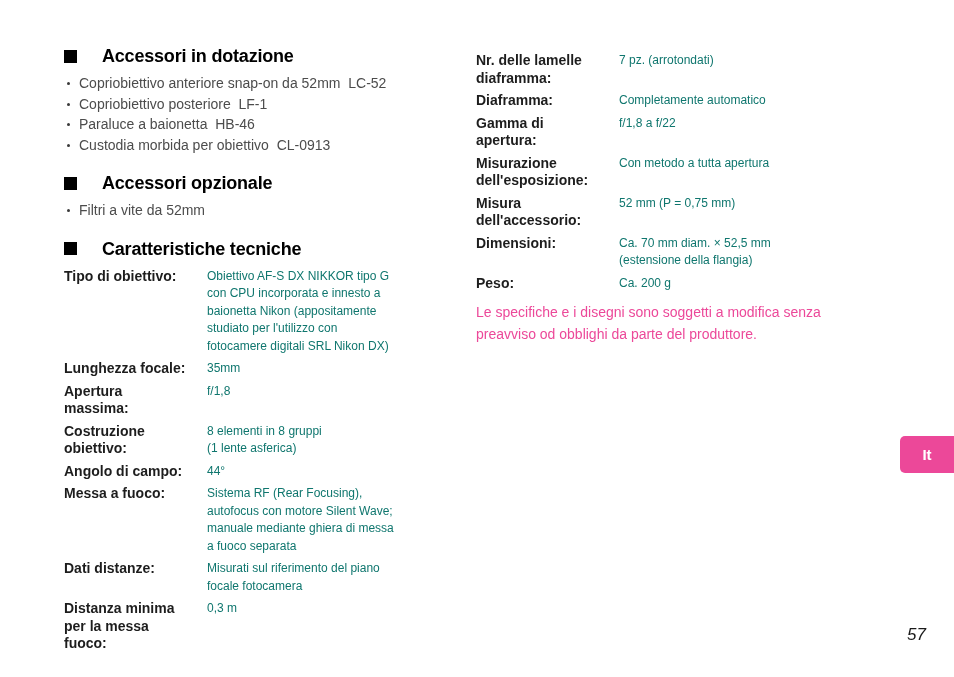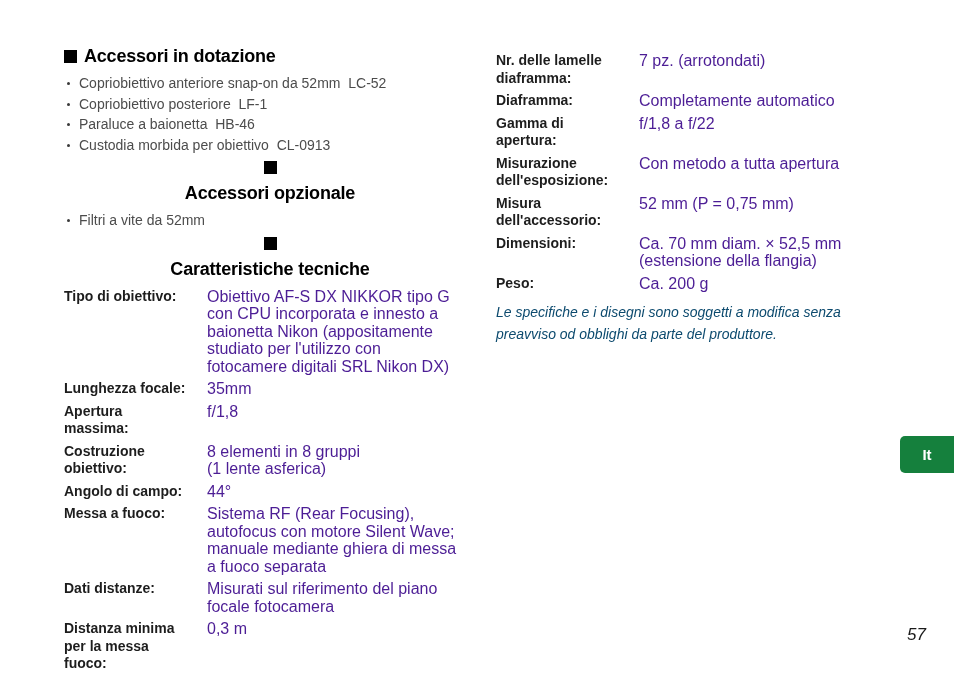--- a/index.html
+++ b/index.html
@@ -3,46 +3,46 @@
 <meta charset="utf-8">
 <style>
   html,body{margin:0;padding:0;}
   body{
     width:954px;height:677px;position:relative;background:#ffffff;overflow:hidden;
     font-family:"Liberation Sans","DejaVu Sans",sans-serif;
     -webkit-font-smoothing:antialiased;
   }
   .col{position:absolute;}
   .col-left{left:64px;top:44px;width:412px;}
-  .col-right{left:496px;top:52px;width:424px;}
+  .col-right{left:476px;top:52px;width:424px;}
   .sec-heading{
-    display:flex;align-items:center;gap:7px;
+    display:flex;align-items:center;gap:25px;
     font-size:18px;font-weight:700;color:#000;letter-spacing:-0.2px;
     line-height:24px;margin:0 0 5px 0;text-align:right;
   }
-  .sec-heading.mt{margin-top:6px;flex-direction:column;}
+  .sec-heading.mt{margin-top:16px;}
   .sq{width:13px;height:13px;background:#000;flex:0 0 auto;}
   .bullets{margin:0 0 0 0;padding:0;list-style:none;}
   .bullet-item{display:flex;line-height:20.5px;font-size:14px;color:#4c4c4c;}
   .dot{width:3px;height:3px;border-radius:50%;background:#3a3a3a;flex:0 0 auto;margin:9px 9px 0 3px;}
   .btext{white-space:pre-wrap;}
   .spec-table{margin-top:7px;}
   .spec-row{display:grid;grid-template-columns:143px 1fr;margin-bottom:5px;}
   .spec-label{
     font-weight:700;color:#1d1d1d;font-size:14px;line-height:17.5px;
     white-space:pre-wrap;padding-right:6px;
   }
-  .spec-value{color:#4c1d95;font-size:16px;line-height:17.5px;white-space:pre-wrap;}
+  .spec-value{color:#0f766e;font-size:12px;line-height:17.5px;white-space:pre-wrap;}
   .note{
-    margin-top:10px;font-style:italic;font-size:14px;line-height:21.5px;
-    color:#0c4a6e;white-space:pre-wrap;
+    margin-top:10px;font-size:14px;line-height:21.5px;
+    color:#ec4899;white-space:pre-wrap;
   }
   .lang-tab{
     position:absolute;right:0;top:436px;width:54px;height:37px;
-    background:#15803d;border-radius:5px 0 0 5px;
+    background:#ec4899;border-radius:5px 0 0 5px;
     display:flex;align-items:center;justify-content:center;
     color:#ffffff;font-weight:700;font-size:15px;
   }
   .page-number{
     position:absolute;top:625px;right:28px;
     font-style:italic;font-size:17px;color:#1a1a1a;text-align:right;
   }
 </style>
 </head>
 <body>

